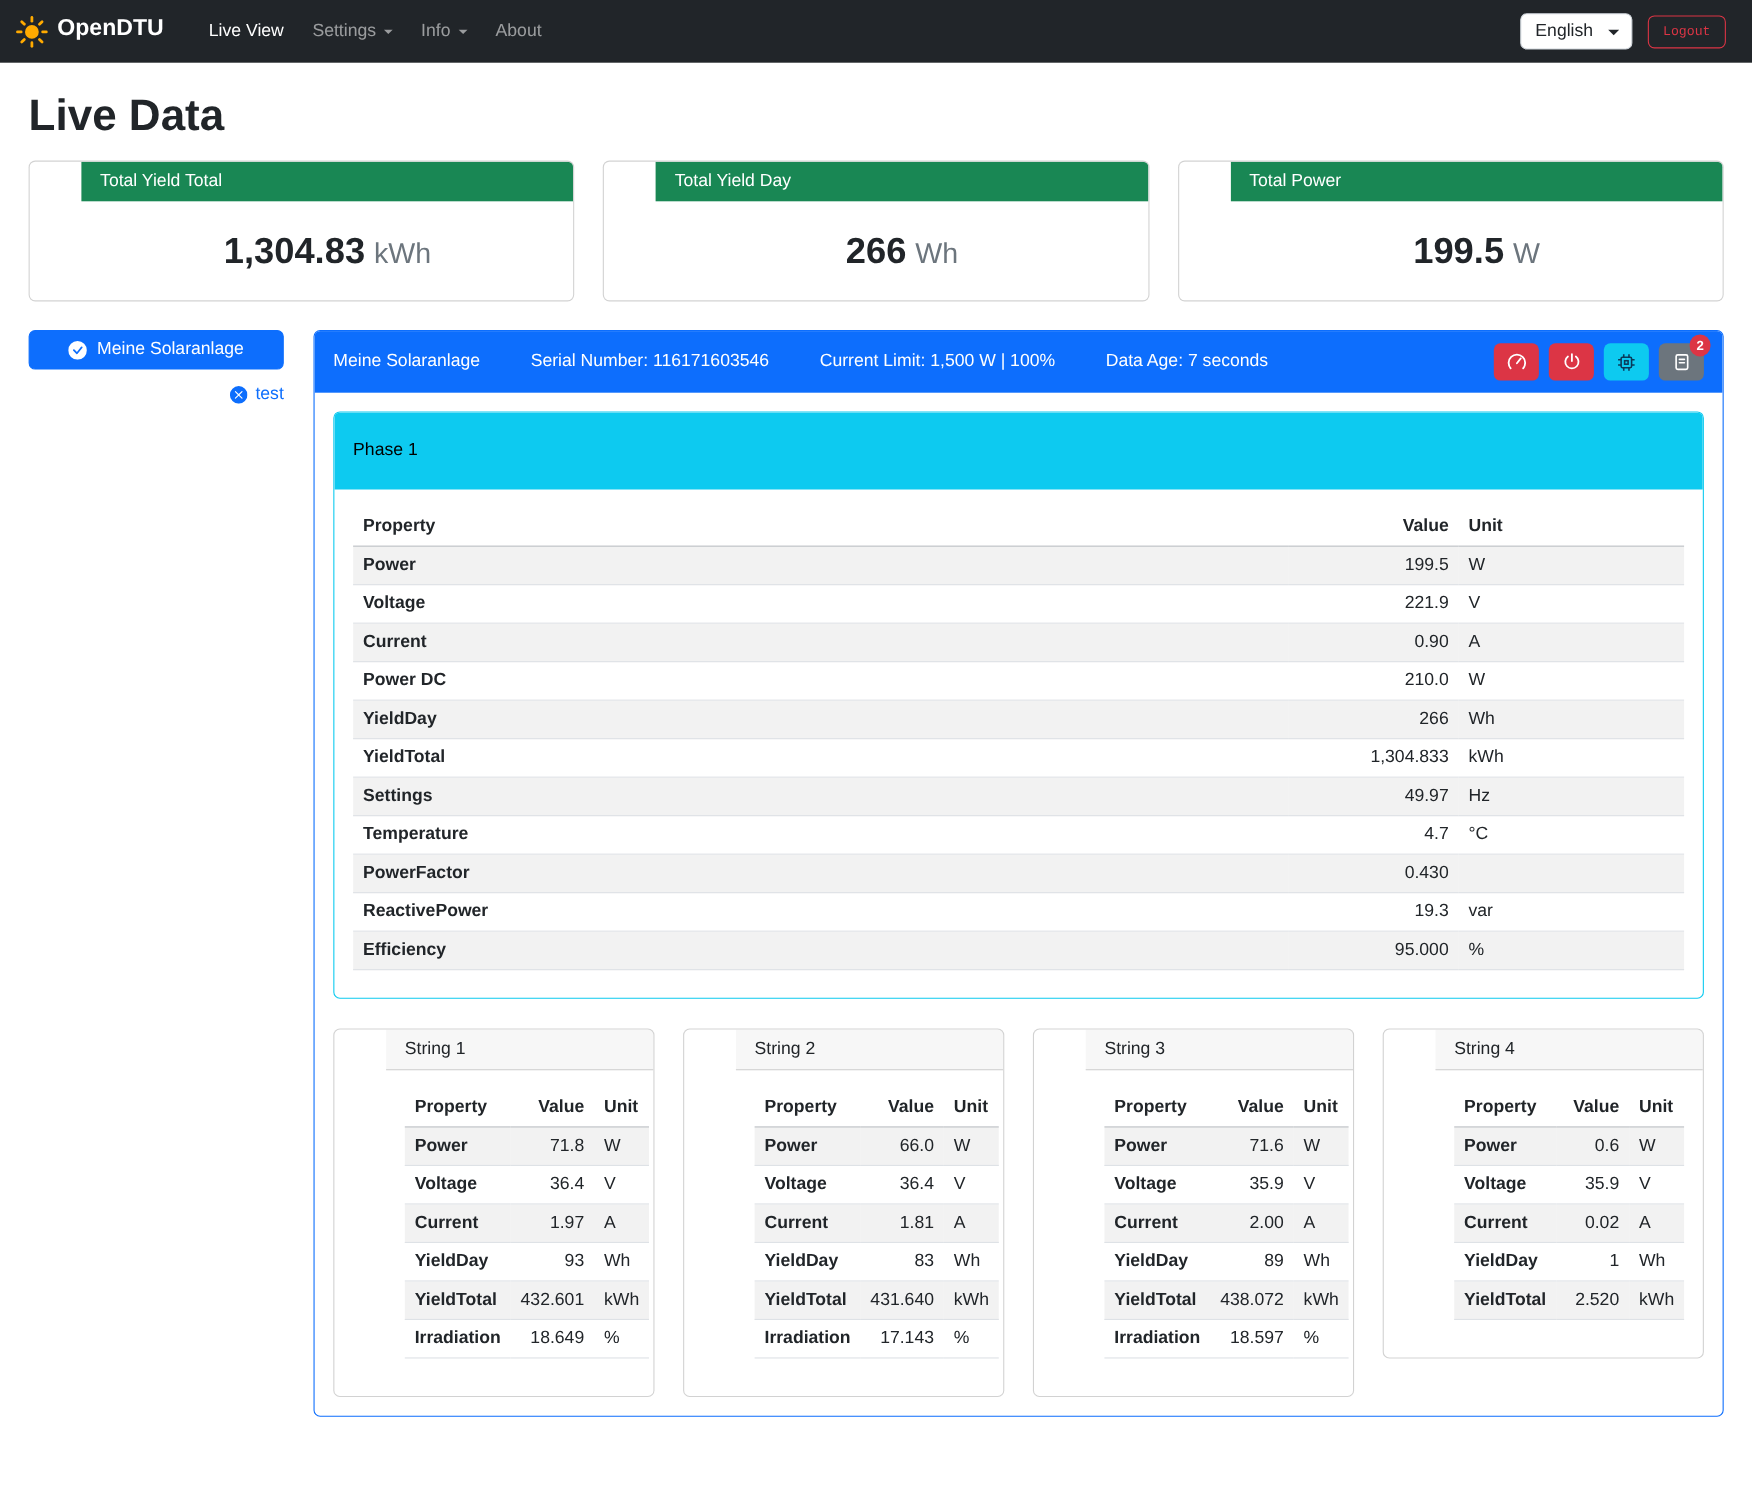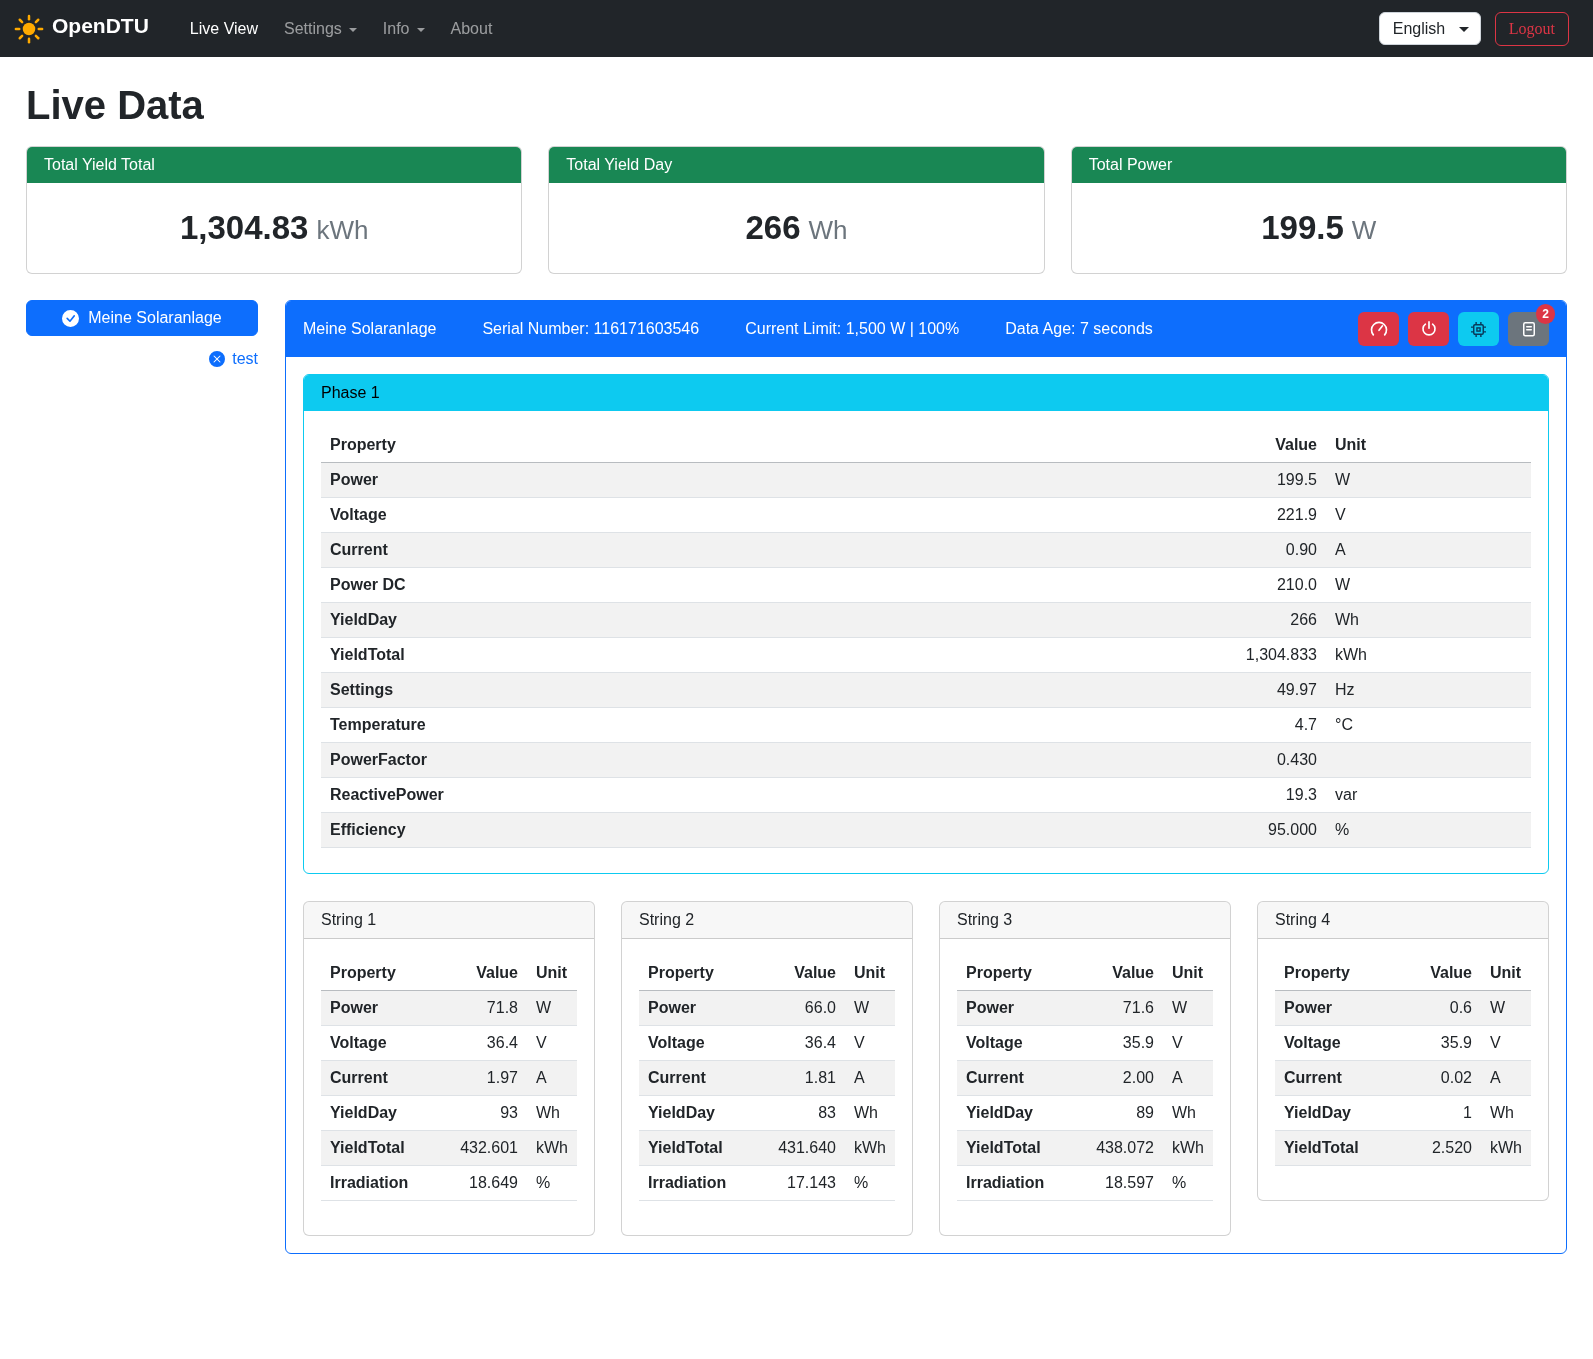--- a/index.html
+++ b/index.html
@@ -70,34 +70,35 @@
     border-right: 5px solid transparent;
     border-left: 5px solid transparent;
     pointer-events: none;
   }
   .logout-btn {
     background: transparent;
     border: 1px solid #dc3545;
     color: #dc3545;
     border-radius: 6px;
     padding: 7px 13px;
-    font-size: 16px;
+    font-size: 12px;
     cursor: pointer;
-    font-family: Liberation Serif, serif;
+    font-family: Liberation Mono, monospace;
   }
 
   
   .container { padding: 6px 26px 36px; }
   h1.page-title { font-size: 40px; font-weight: 600; margin: 20px 0 18px; }
 
   .card {
     background: #fff;
     border: 1px solid rgba(0,0,0,0.175);
     border-radius: 6px;
     overflow: hidden;
+    padding-left: 47px;
   }
 
   
   .summary-row {
     display: grid;
     grid-template-columns: repeat(3, 1fr);
     gap: 26px;
     margin-bottom: 26px;
   }
   .summary-head {
@@ -174,21 +175,21 @@
     line-height: 1;
     padding: 4px 6px;
     border-radius: 50rem;
     font-weight: 700;
   }
 
   .inverter-body { padding: 17px; }
 
   
   .phase-card { border: 1px solid #0dcaf0; border-radius: 6px; overflow: hidden; margin-bottom: 27px; }
-  .phase-head { background: #0dcaf0; color: #000; padding: 9px 17px; }
+  .phase-head { background: #0dcaf0; color: #000; padding: 26px 17px; }
   .phase-body { padding: 17px 17px 25px; }
 
   
   table { width: 100%; border-collapse: collapse; font-size: 16px; }
   th, td {
     text-align: left;
     padding: 8px 9px;
     border-bottom: 1px solid #dee2e6;
   }
   thead th { font-weight: 700; border-bottom: 1px solid #b8bcc0; }

